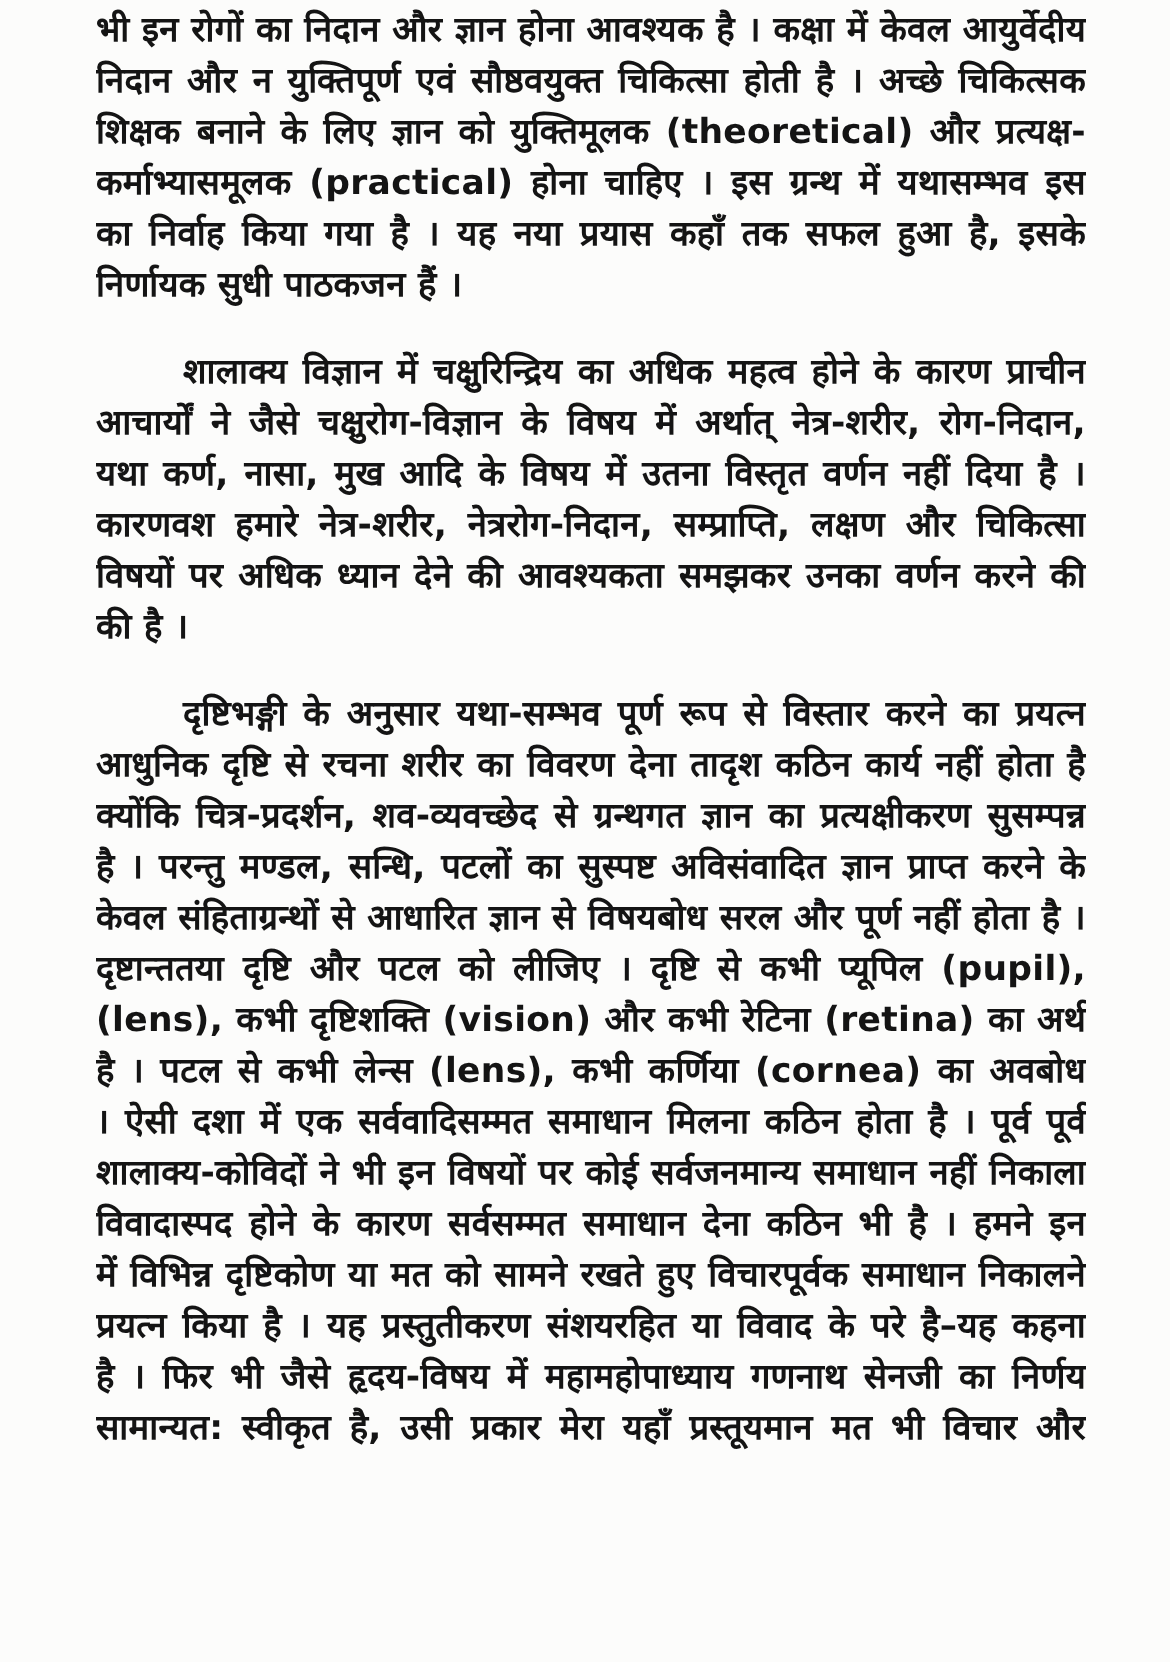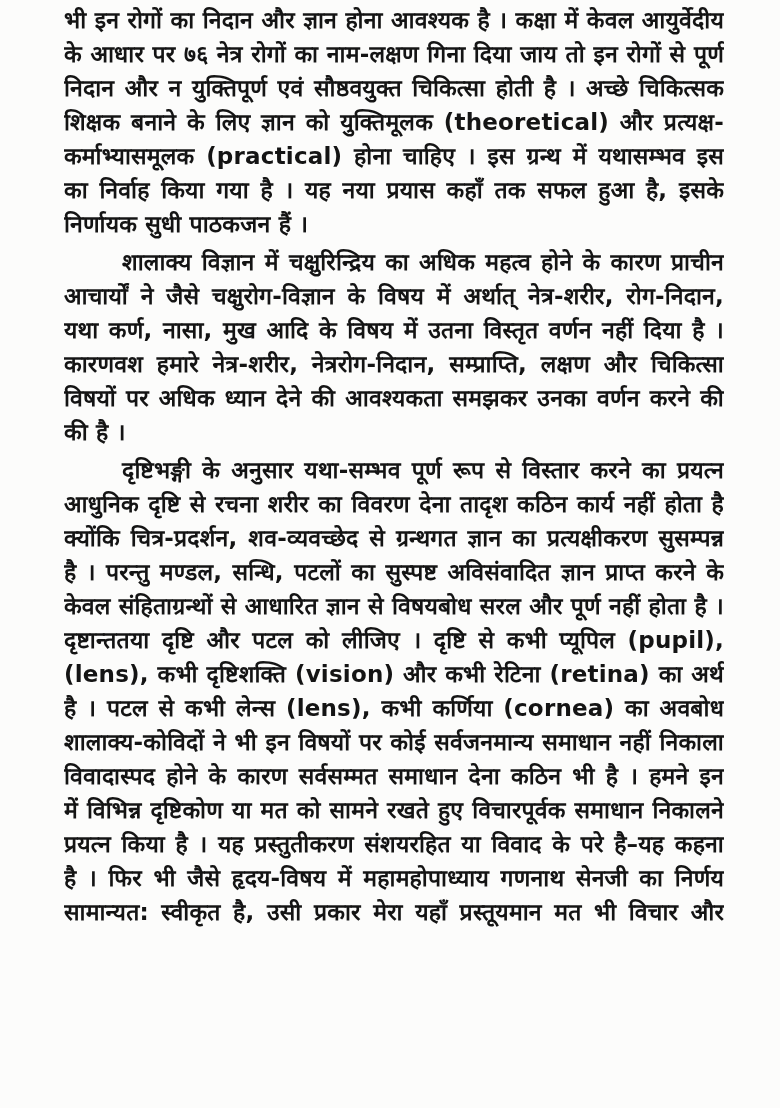--- a/index.html
+++ b/index.html
@@ -24,21 +24,21 @@
   }
 
   .text-block {
     position: absolute;
     top: 3px;
     left: 64px;
     width: 660px;
   }
 
   .para { margin: 0; }
-  .para + .para { margin-top: 4px; }
+  .para + .para { margin-top: 24px; }
 
   .line {
     height: 34px;
     line-height: 34px;
     font-size: 23px;
     font-weight: 600;
     color: #141414;
     text-align: justify;
     text-align-last: justify;
     white-space: nowrap;
@@ -60,21 +60,20 @@
   
   .line { white-space: normal; }
 </style>
 </head>
 <body>
 
 <div class="page" style="background: rgb(252, 252, 251);">
   <div class="text-block" style="color: rgb(20, 20, 20);">
       <div class="para">
         <div class="line">भी इन रोगों का निदान और ज्ञान होना आवश्यक है । कक्षा में केवल आयुर्वेदीय ग्रन्थ</div>
-        <div class="line">के आधार पर ७६ नेत्र रोगों का नाम-लक्षण गिना दिया जाय तो इन रोगों से पूर्ण</div>
         <div class="line">निदान और न युक्तिपूर्ण एवं सौष्ठवयुक्त चिकित्सा होती है । अच्छे चिकित्सक और</div>
         <div class="line">शिक्षक बनाने के लिए ज्ञान को युक्तिमूलक (theoretical) और प्रत्यक्ष-</div>
         <div class="line">कर्माभ्यासमूलक (practical) होना चाहिए । इस ग्रन्थ में यथासम्भव इस दायित्व</div>
         <div class="line">का निर्वाह किया गया है । यह नया प्रयास कहाँ तक सफल हुआ है, इसके सर्वोत्तम</div>
         <div class="line last">निर्णायक सुधी पाठकजन हैं ।</div>
       </div>
       <div class="para indent">
         <div class="line">शालाक्य विज्ञान में चक्षुरिन्द्रिय का अधिक महत्व होने के कारण प्राचीन</div>
         <div class="line">आचार्यों ने जैसे चक्षुरोग-विज्ञान के विषय में अर्थात् नेत्र-शरीर, रोग-निदान, सम्प्राप्ति,</div>
         <div class="line">यथा कर्ण, नासा, मुख आदि के विषय में उतना विस्तृत वर्णन नहीं दिया है । इसी</div>
@@ -84,20 +83,21 @@
       </div>
       <div class="para indent">
         <div class="line">दृष्टिभङ्गी के अनुसार यथा-सम्भव पूर्ण रूप से विस्तार करने का प्रयत्न किया है ।</div>
         <div class="line">आधुनिक दृष्टि से रचना शरीर का विवरण देना तादृश कठिन कार्य नहीं होता है ।</div>
         <div class="line">क्योंकि चित्र-प्रदर्शन, शव-व्यवच्छेद से ग्रन्थगत ज्ञान का प्रत्यक्षीकरण सुसम्पन्न होता</div>
         <div class="line">है । परन्तु मण्डल, सन्धि, पटलों का सुस्पष्ट अविसंवादित ज्ञान प्राप्त करने के लिए</div>
         <div class="line">केवल संहिताग्रन्थों से आधारित ज्ञान से विषयबोध सरल और पूर्ण नहीं होता है ।</div>
         <div class="line">दृष्टान्ततया दृष्टि और पटल को लीजिए । दृष्टि से कभी प्यूपिल (pupil), कभी लेन्स</div>
         <div class="line">(lens), कभी दृष्टिशक्ति (vision) और कभी रेटिना (retina) का अर्थ ग्रहण किया</div>
         <div class="line">है । पटल से कभी लेन्स (lens), कभी कर्णिया (cornea) का अवबोध होता है</div>
+        <div class="line">। ऐसी दशा में एक सर्ववादिसम्मत समाधान मिलना कठिन होता है । पूर्व पूर्व</div>
         <div class="line">शालाक्य-कोविदों ने भी इन विषयों पर कोई सर्वजनमान्य समाधान नहीं निकाला ।</div>
         <div class="line">विवादास्पद होने के कारण सर्वसम्मत समाधान देना कठिन भी है । हमने इन विषयों</div>
         <div class="line">में विभिन्न दृष्टिकोण या मत को सामने रखते हुए विचारपूर्वक समाधान निकालने का</div>
         <div class="line">प्रयत्न किया है । यह प्रस्तुतीकरण संशयरहित या विवाद के परे है–यह कहना कठिन</div>
         <div class="line">है । फिर भी जैसे हृदय-विषय में महामहोपाध्याय गणनाथ सेनजी का निर्णय अधुना</div>
         <div class="line">सामान्यत: स्वीकृत है, उसी प्रकार मेरा यहाँ प्रस्तूयमान मत भी विचार और ग्रहणयोग्य</div>
       </div>
     </div>
 </div>
 

